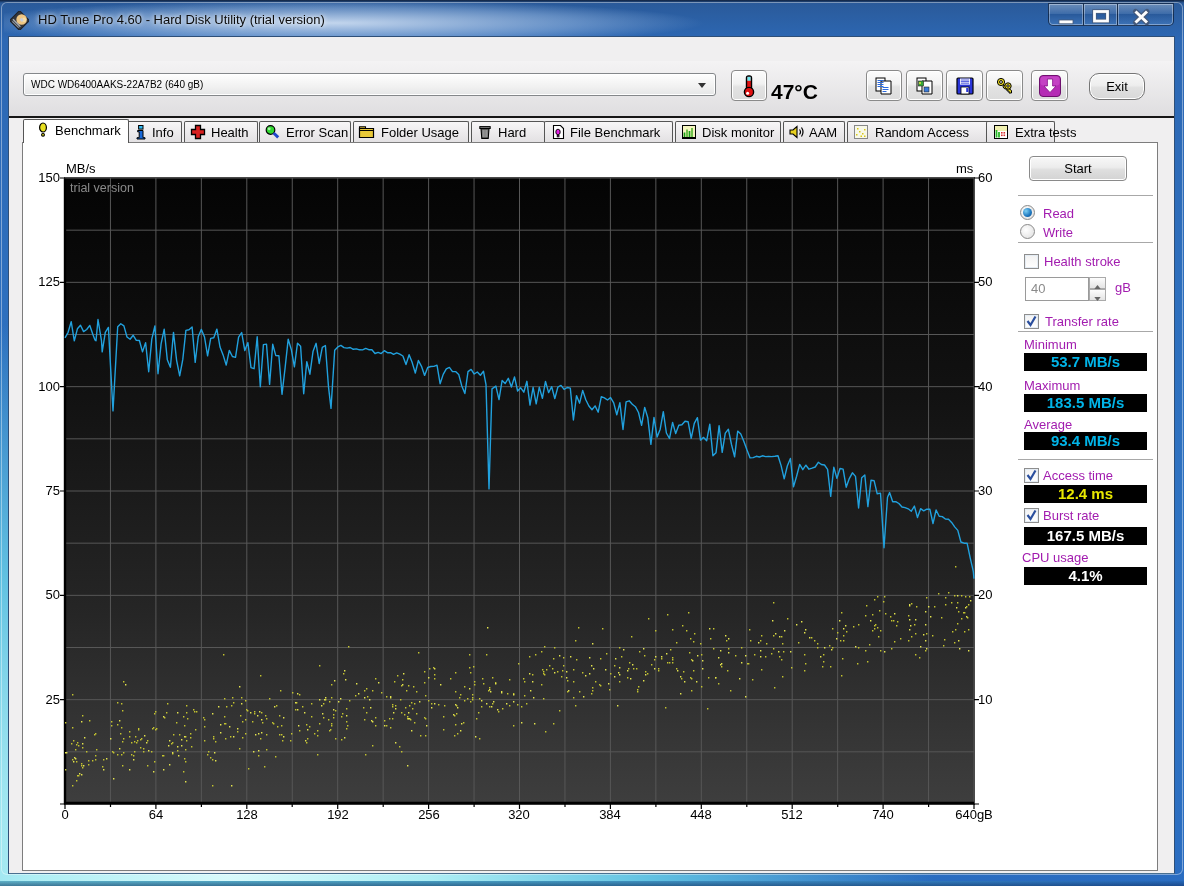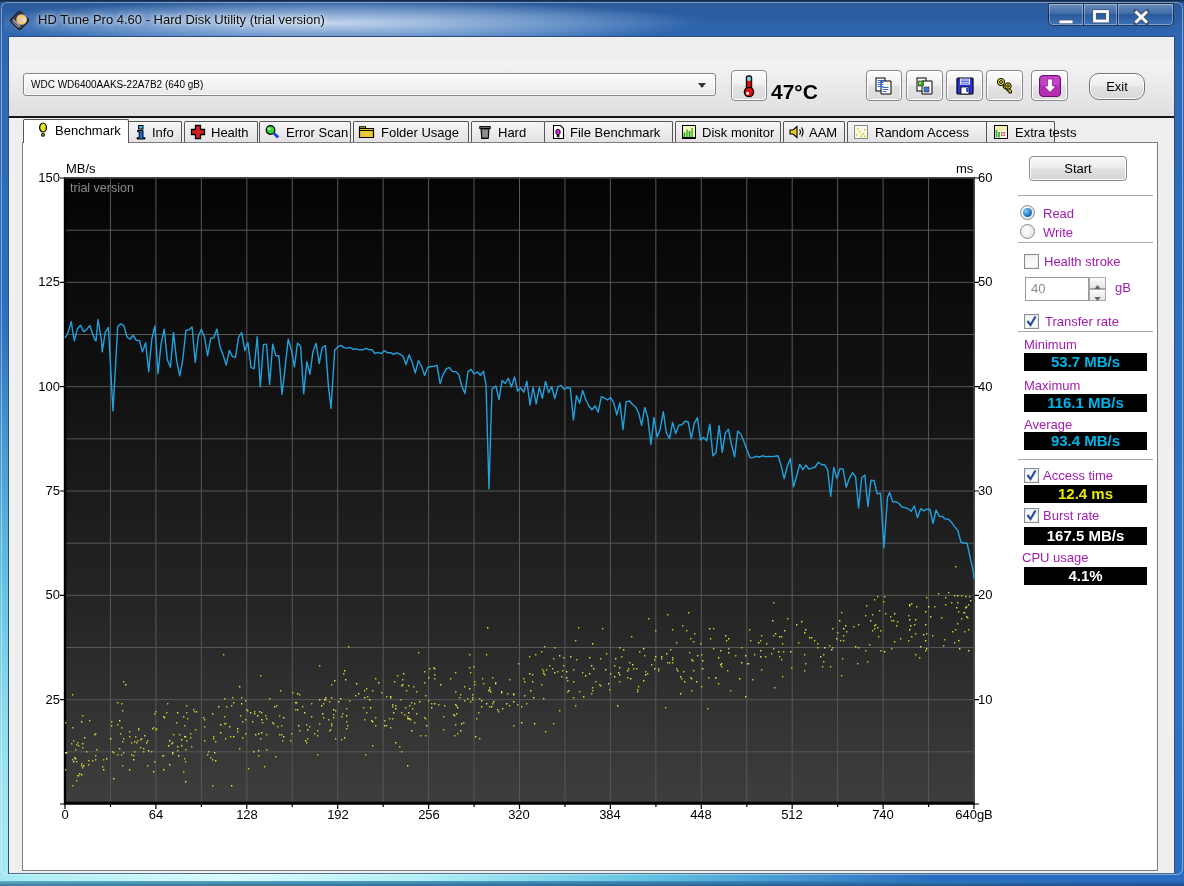--- a/index.html
+++ b/index.html
@@ -300,21 +300,21 @@
     <div class="cb" style="left:1015px;top:277px">
       <svg class="abs" style="left:0px;top:0px" width="13" height="13">
         <path d="M2.5 6l3 4 5-8.5" fill="none" stroke="#2b4f9e" stroke-width="2.2"></path>
       </svg>
     </div>
     <div class="cklab" style="left:1036px;top:277px">Transfer rate</div>
     <div class="sep" style="top:294px"></div>
     <div class="ctl" style="left:1015px;top:300px">Minimum</div>
     <div class="vbox cyan" style="top:316px">53.7 MB/s</div>
     <div class="ctl" style="left:1015px;top:341px">Maximum</div>
-    <div class="vbox cyan" style="top:357px">116.1 MB/s</div>
+    <div class="vbox cyan" style="top:357px">183.5 MB/s</div>
     <div class="ctl" style="left:1015px;top:380px">Average</div>
     <div class="vbox cyan" style="top:395px">93.4 MB/s</div>
     <div class="sep" style="top:422px"></div>
     <div class="cb" style="left:1015px;top:431px">
       <svg class="abs" style="left:0px;top:0px" width="13" height="13">
         <path d="M2.5 6l3 4 5-8.5" fill="none" stroke="#2b4f9e" stroke-width="2.2"></path>
       </svg>
     </div>
     <div class="cklab" style="left:1034px;top:431px">Access time</div>
     <div class="vbox yel" style="top:448px">12.4 ms</div>

